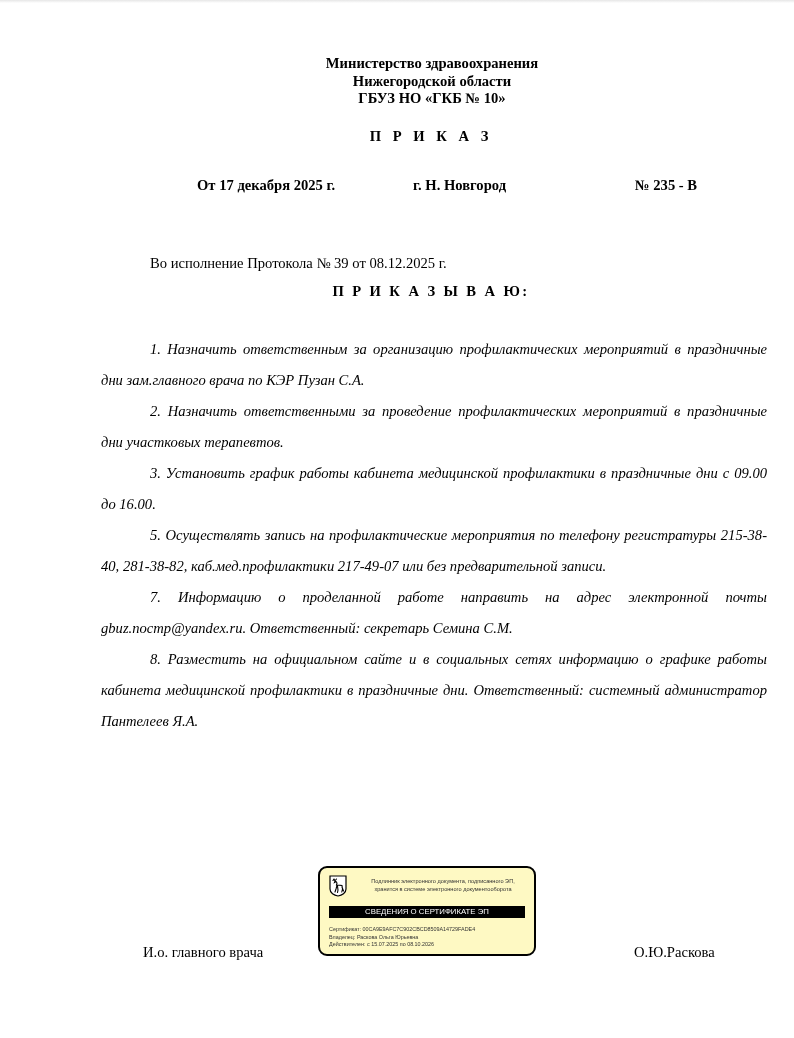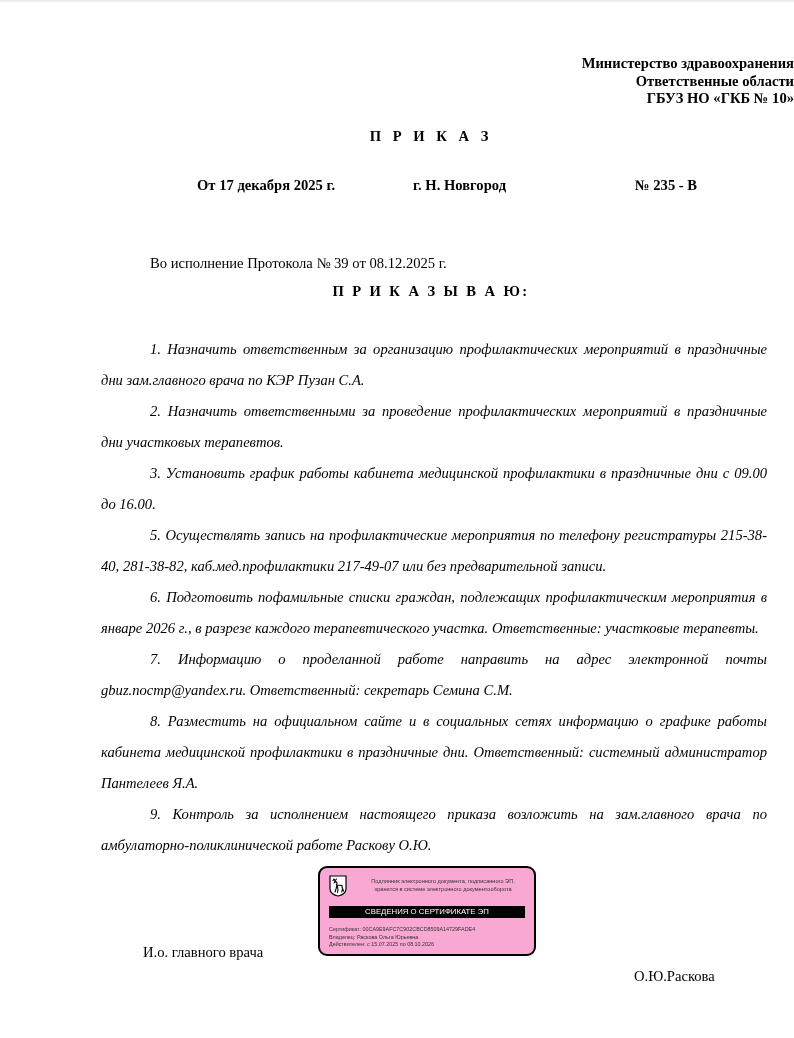--- a/index.html
+++ b/index.html
@@ -2,79 +2,77 @@
 <html><head>
 <meta charset="utf-8">
 <style>
   html, body { margin: 0; padding: 0; background: #ffffff; }
   body {
     width: 794px; height: 1038px; position: relative; overflow: hidden;
     font-family: "Liberation Serif", serif; color: #000; font-size: 14.6px;
   }
   .top-shadow { position: absolute; left: 0; top: 0; width: 794px; height: 3px;
     background: linear-gradient(#e6e6e6, #ffffff); }
-  .header { position: absolute; left: 0; width: 794px; top: 55px; text-align: right;
+  .header { position: absolute; left: 0; width: 794px; top: 55px; text-align: center;
     font-weight: bold; font-size: 14.6px; line-height: 17.5px; }
   .header .line { display: block; margin-left: 70px; }
   .order-title { position: absolute; top: 128px; left: 0; width: 794px; text-align: center;
     font-weight: bold; letter-spacing: 4px; margin-left: 34px; }
   .meta-row { position: absolute; top: 177px; font-weight: bold; }
   .meta-date { left: 161px; margin-left: 36px; }
   .meta-city { left: 413px; }
   .meta-num { left: 635px; }
   .basis { position: absolute; top: 231px; left: 150px; margin-top: 24px; }
   .decree { position: absolute; top: 283px; left: 0; width: 794px; text-align: center;
     font-weight: bold; letter-spacing: 2.4px; margin-left: 34px; }
   .items { position: absolute; top: 334px; left: 101px; width: 666px; }
   .item { text-align: justify; text-indent: 49px; line-height: 31px; margin: 0; font-style: italic; }
   .sign-row { position: absolute; top: 944px; }
   .sign-role { left: 108px; margin-left: 35px; }
-  .sign-name { left: 634px; margin-top: 24px; }
+  .sign-name { left: 634px; }
 
   .stamp { position: absolute; left: 318px; top: 866px; width: 218px; height: 90px;
     border: 2px solid #000; border-radius: 9px; box-sizing: border-box;
-    font-family: "Liberation Sans", sans-serif; background: #f9a8d4; padding-left: 44px; }
+    font-family: "Liberation Sans", sans-serif; background: #fef9c3; padding-left: 44px; }
   .stamp-emblem { position: absolute; left: 9px; top: 7px; width: 18px; height: 22px; }
   .stamp-note { position: absolute; left: 34px; top: 10px; width: 178px; text-align: center;
     font-size: 5.6px; line-height: 7.5px; color: #333; }
   .stamp-banner { position: absolute; left: 9px; top: 38px; width: 196px; height: 12px;
     background: #000; color: #fff; font-size: 7.8px; line-height: 12px; text-align: center; }
   .stamp-details { position: absolute; left: 9px; top: 58px; font-size: 5.4px; line-height: 7.6px; color: #333; }
   .stamp-details div { white-space: nowrap; }
 </style>
 </head>
 <body>
 
 <div class="top-shadow"></div>
 
 <div class="header">
   <span class="line">Министерство здравоохранения</span>
-  <span class="line">Ответственные области</span>
+  <span class="line">Нижегородской области</span>
   <span class="line">ГБУЗ НО «ГКБ № 10»</span>
 </div>
 
 <div class="order-title">П Р И К А З</div>
 
 <div class="meta-row meta-date">От 17 декабря  2025 г.</div>
 <div class="meta-row meta-city">г. Н. Новгород</div>
 <div class="meta-row meta-num">№ 235 - В</div>
 
 <div class="basis">Во исполнение Протокола № 39 от 08.12.2025 г.</div>
 
 <div class="decree">П Р И К А З Ы В А Ю:</div>
 
 <div class="items">
   <p class="item">1. Назначить ответственным за организацию профилактических мероприятий в праздничные дни зам.главного врача по КЭР Пузан С.А.</p>
   <p class="item">2. Назначить ответственными за проведение профилактических мероприятий  в праздничные дни участковых терапевтов.</p>
   <p class="item">3. Установить график работы кабинета медицинской профилактики в праздничные дни с 09.00 до 16.00.</p>
   <p class="item">5. Осуществлять запись на профилактические мероприятия по телефону регистратуры 215-38-40, 281-38-82, каб.мед.профилактики 217-49-07   или без предварительной записи.</p>
-  <p class="item">6. Подготовить пофамильные списки граждан, подлежащих профилактическим мероприятия в январе 2026 г., в разрезе каждого терапевтического участка. Ответственные: участковые терапевты.</p>
   <p class="item">7. Информацию о проделанной работе направить на адрес электронной почты gbuz.nocmp@yandex.ru. Ответственный: секретарь Семина С.М.</p>
   <p class="item">8. Разместить на официальном сайте и в социальных сетях информацию о графике работы кабинета медицинской профилактики в праздничные дни. Ответственный: системный администратор Пантелеев Я.А.</p>
-  <p class="item">9. Контроль за исполнением настоящего приказа возложить на зам.главного врача по амбулаторно-поликлинической работе Раскову О.Ю.</p>
 </div>
 
 <div class="stamp">
   <svg class="stamp-emblem" viewBox="0 0 18 22">
     <path d="M1 1 H17 V14 C17 18 13 20.5 9 21 C5 20.5 1 18 1 14 Z" fill="#fff" stroke="#000" stroke-width="1.2"></path>
     <path d="M5 4 L6 6 L5.5 7.5 L7 6.5 L8 8 L7.5 10 C9 10 12 10 13 10.5 L13.5 14 L12.8 17 M13 12 L14.5 16 M8 10.5 L7 14 L6 17 M8.5 11 L9 15 L8.5 17.5 M5 4 L4 5.5 M6.2 5.5 L7.5 4" fill="none" stroke="#000" stroke-width="1.1" stroke-linecap="round"></path>
   </svg>
   <div class="stamp-note">
     <div>Подлинник электронного документа, подписанного ЭП,</div>
     <div>хранится в системе электронного документооборота</div>

